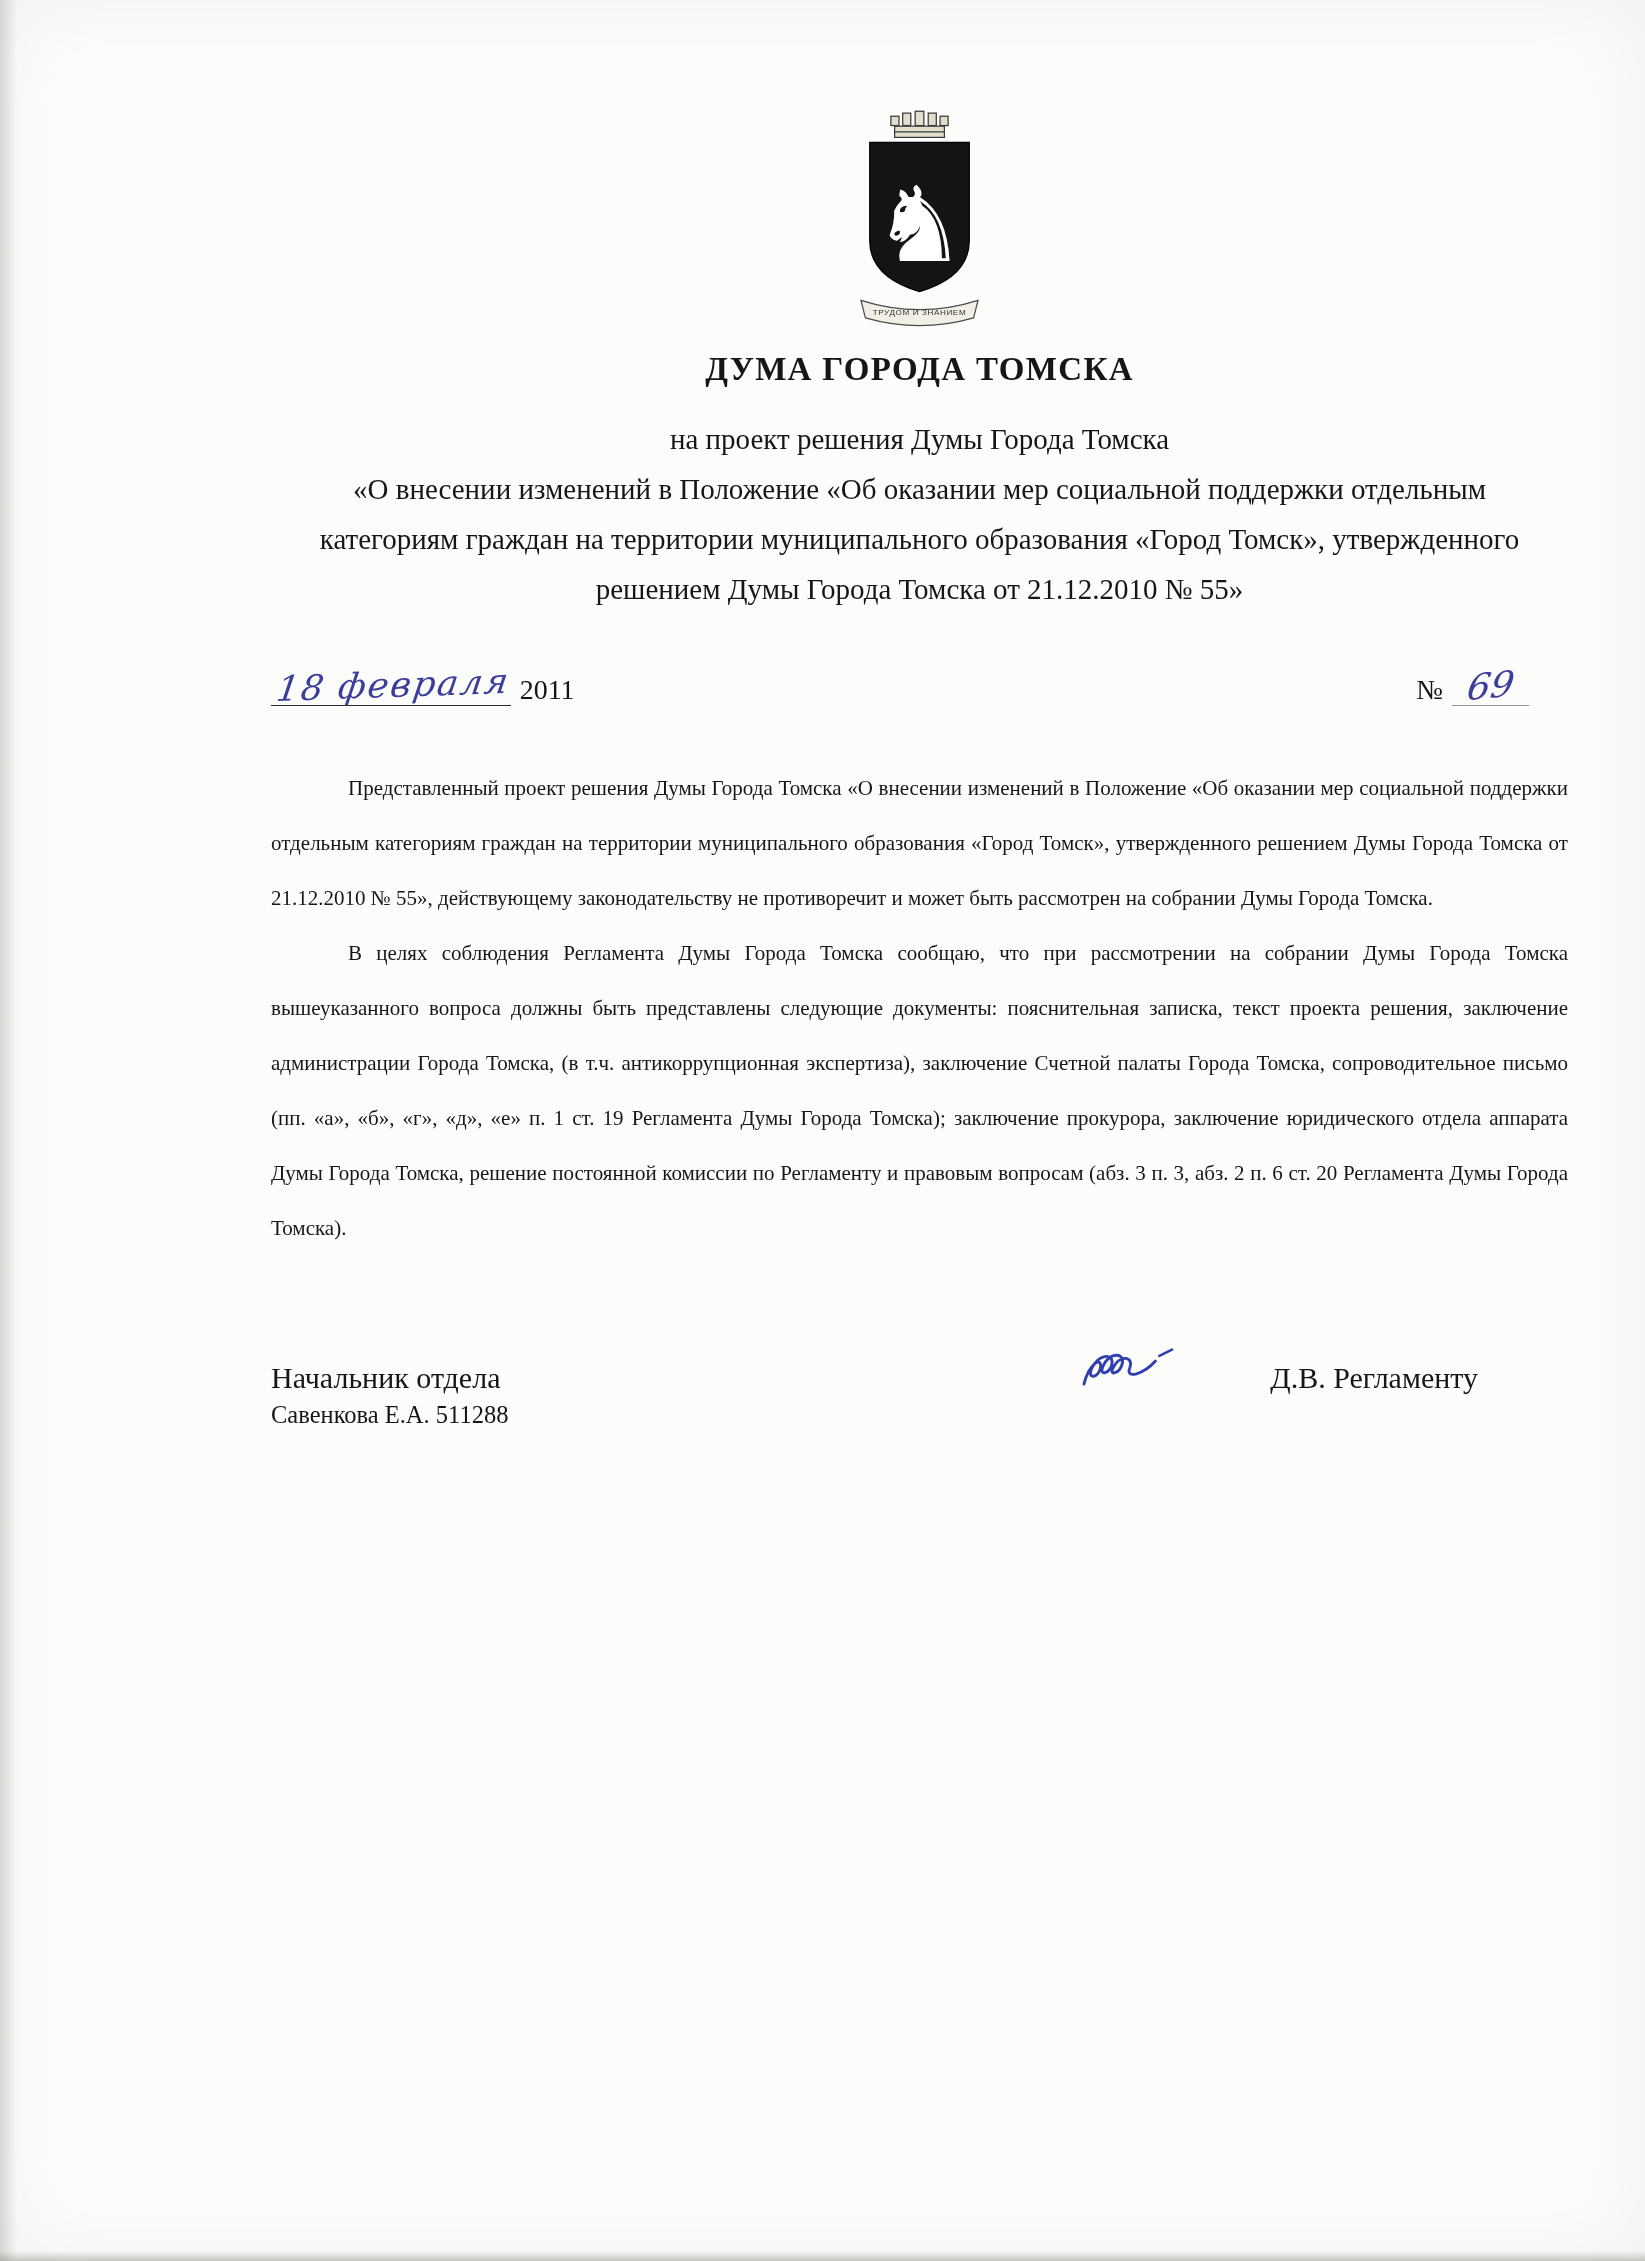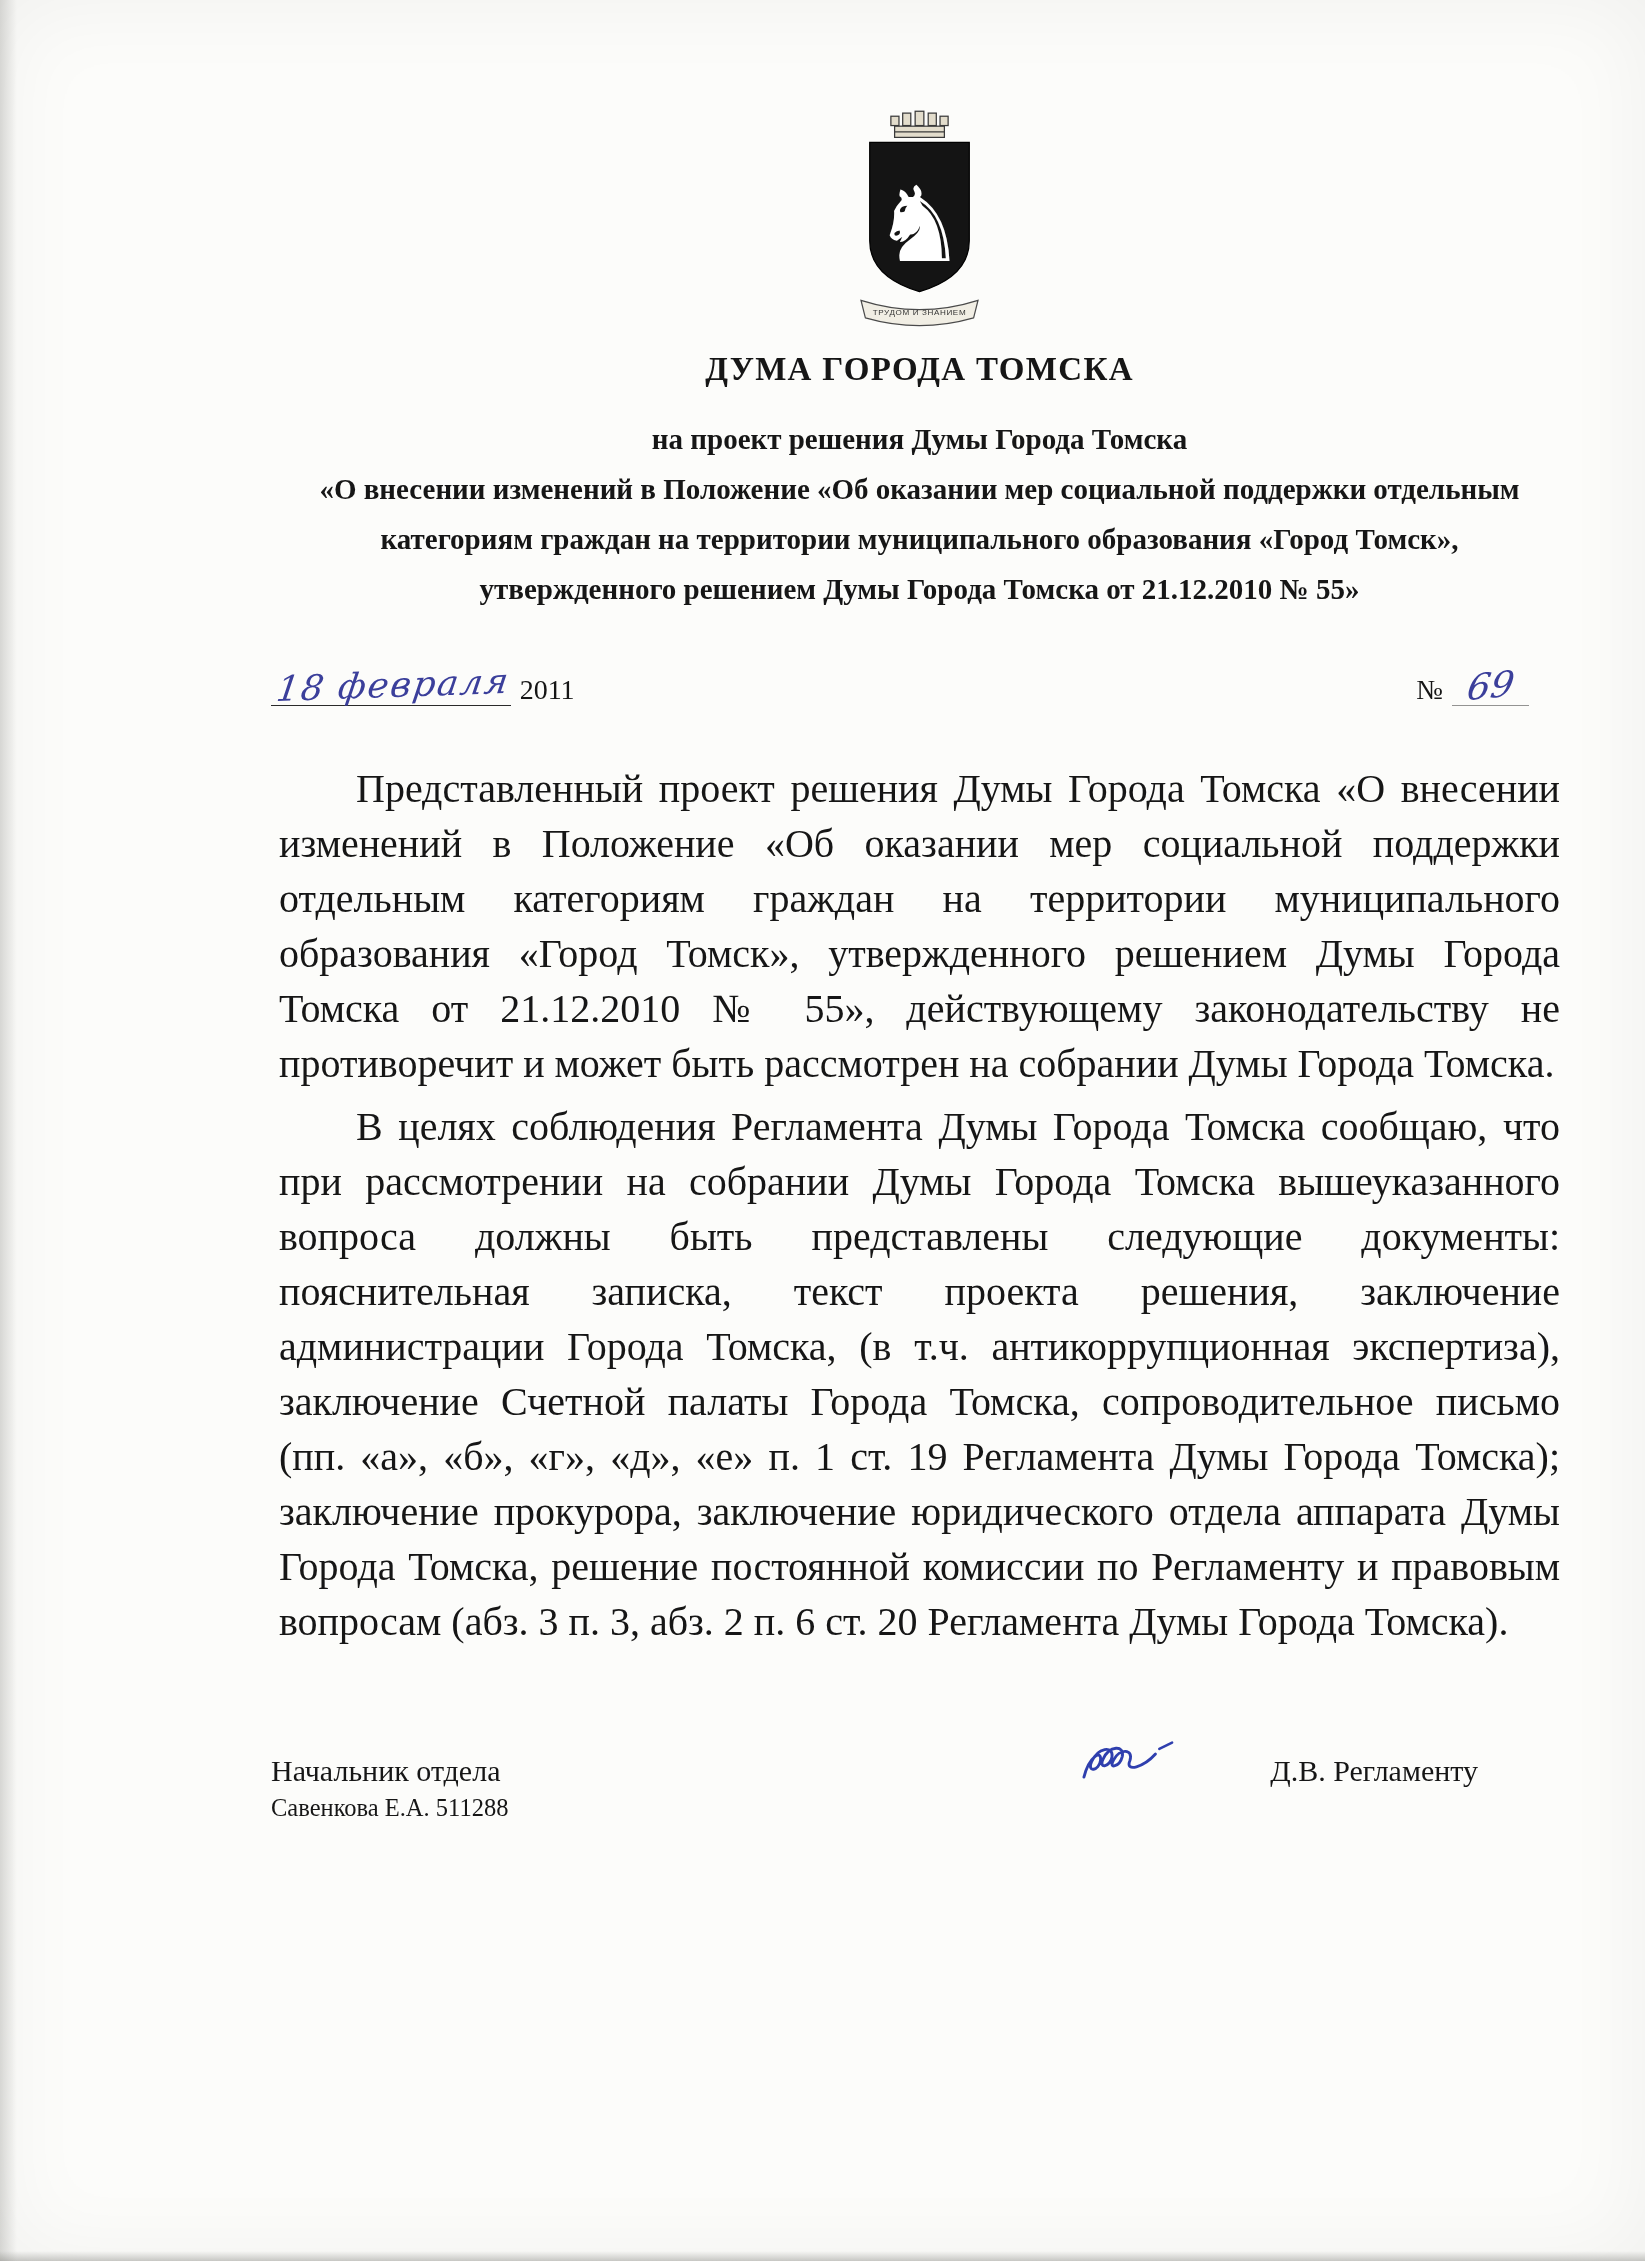--- a/index.html
+++ b/index.html
@@ -38,21 +38,21 @@
     text-align: center; font-weight: bold; font-size: 37px;
     letter-spacing: 0.6px; margin-top: 17px;
   }
 
   .doc-type-row { position: relative; margin-top: 37px; text-align: center; }
   .doc-type { display: inline-block; font-weight: bold; font-size: 32px; }
   .pen-mark { position: absolute; left: 103px; top: 14px; opacity: 0.75; }
 
   .subject {
     margin: 26px auto 0 auto; max-width: 1263px;
-    text-align: center; font-weight: bold; font-size: 29px; line-height: 50px;
+    text-align: center; font-weight: normal; font-size: 29px; line-height: 50px;
   }
 
   .meta-row {
     margin-top: 50px;
     display: flex; justify-content: space-between; align-items: flex-end;
     font-size: 28px;
   }
   .hw {
     font-family: "DejaVu Serif", serif; font-style: italic;
     color: #3b3f9b;
@@ -75,21 +75,21 @@
     vertical-align: bottom; margin-left: 9px;
   }
   .num-line .hw-inner {
     display: inline-block; font-size: 36px;
     transform: skewX(-14deg) rotate(-6deg);
     position: relative; top: 1.3px;
   }
 
   .body-text { margin-top: 55px; }
   .body-text p {
-    margin: 8px; font-size: 40px; line-height: 55px;
+    margin: 0; font-size: 21px; line-height: 55px;
     text-align: justify; text-indent: 77px;
   }
 
   .sign-row {
     margin-top: 99px; margin-right: 90px;
     display: flex; align-items: center; font-size: 30px;
   }
   .sign-row .sig { margin-left: auto; margin-right: 45px; position: relative; top: -7.7px; }
   .signatory-name { white-space: nowrap; }
 

